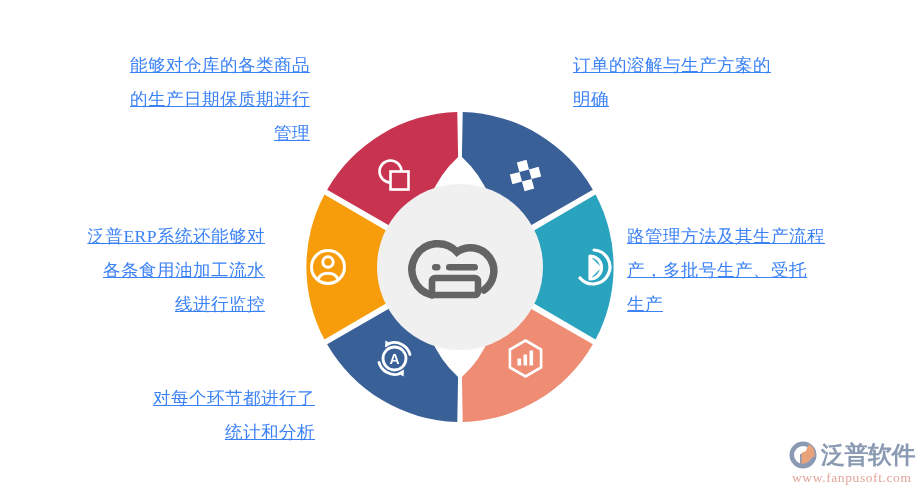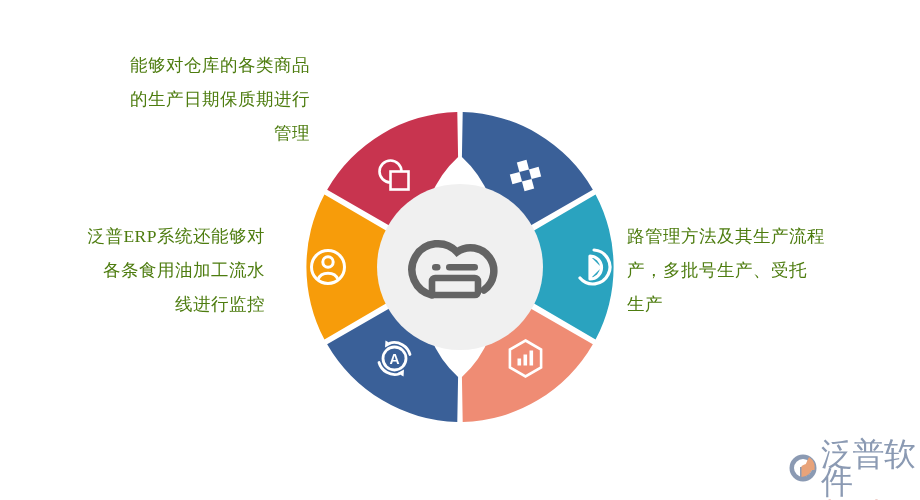--- a/index.html
+++ b/index.html
@@ -30,25 +30,26 @@
     width: 166px; height: 166px;
     border-radius: 50%;
     background: #f0f0f0;
     display: flex; align-items: center; justify-content: center;
   }
   #hub svg { display: block; }
 
   
   .label {
     position: absolute;
-    color: #4d7c0f;
+    color: #3b82f6;
     font-size: 17.5px;
     line-height: 34px;
     letter-spacing: 0.5px;
     white-space: pre-line;
+    text-decoration: underline;
   }
   .label.right { text-align: left; }
   .label.leftal { text-align: right; }
 
   #label-tl { left: 60px;  top: 48px;  width: 250px; }
   #label-l  { left: 30px;  top: 219px; width: 235px; }
   #label-bl { left: 75px;  top: 381px; width: 240px; }
   #label-tr { left: 573px; top: 48px;  width: 260px; }
   #label-r  { left: 627px; top: 219px; width: 215px; }
   #label-br { left: 570px; top: 381px; width: 260px; }
@@ -60,22 +61,22 @@
     width: 128px; height: 56px;
     display: flex; flex-direction: column;
     align-items: flex-start;
   }
   #brand-top {
     display: flex; align-items: center; gap: 3px;
   }
   #brand-mark { flex: 0 0 auto; }
   #brand-name {
     font-family: "Liberation Sans", "DejaVu Sans", sans-serif;
-    font-size: 32px;
-    font-weight: normal;
+    font-size: 24px;
+    font-weight: bold;
     color: #8b9ab3;
     letter-spacing: -0.5px;
     line-height: 28px;
   }
   #brand-url {
     font-family: "Liberation Serif", "DejaVu Serif", serif;
     font-size: 13.5px;
     color: #e3a49a;
     letter-spacing: 0.6px;
     margin-left: 4px;
@@ -154,21 +155,25 @@
   </div>
 
   <div class="label leftal" id="label-tl">能够对仓库的各类商品
 的生产日期保质期进行
 管理</div>
 
   <div class="label leftal" id="label-l">泛普ERP系统还能够对
 各条食用油加工流水
 线进行监控</div>
 
+  <div class="label leftal" id="label-bl">对每个环节都进行了
+统计和分析</div>
 
+  <div class="label right" id="label-tr">订单的溶解与生产方案的
+明确</div>
 
   <div class="label right" id="label-r">路管理方法及其生产流程
 产，多批号生产、受托
 生产</div>
 
 
   <div id="brand">
     <div id="brand-top">
       <svg id="brand-mark" width="30" height="30" viewBox="0 0 30 30">
         <path d="M 15 1.5 A 13.5 13.5 0 1 0 15 28.5 A 13.5 13.5 0 0 0 15 1.5 Z

